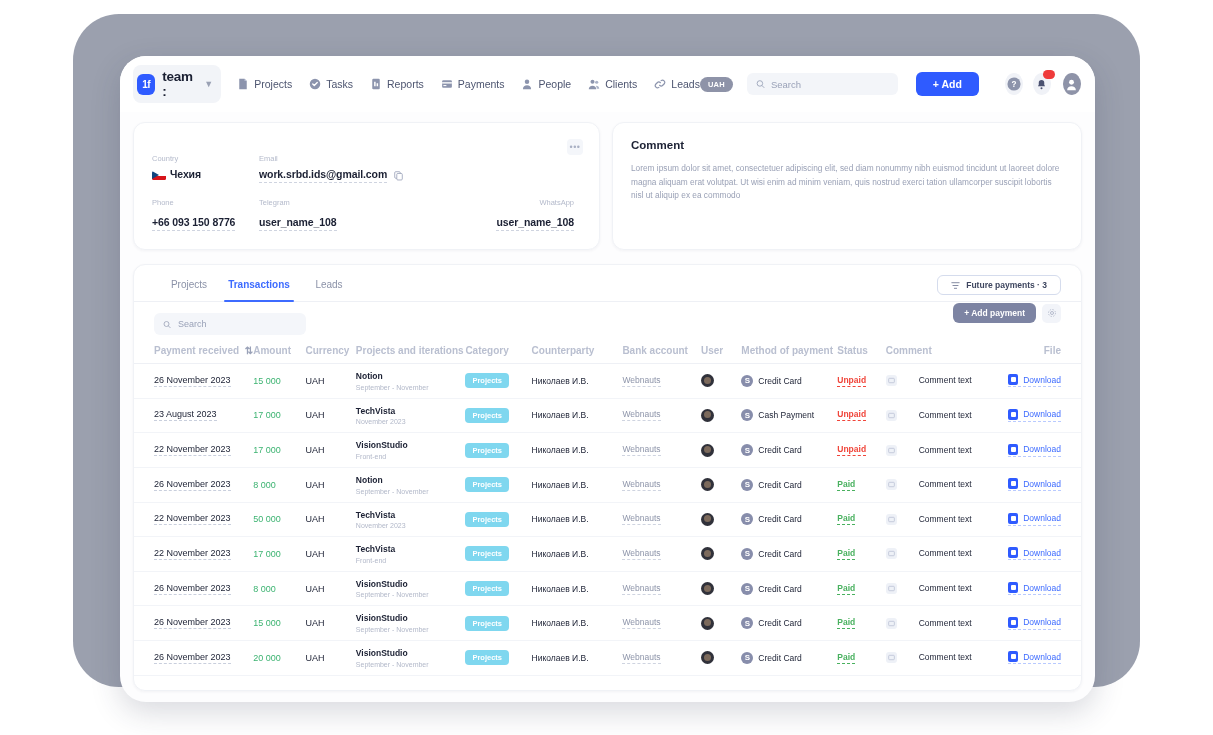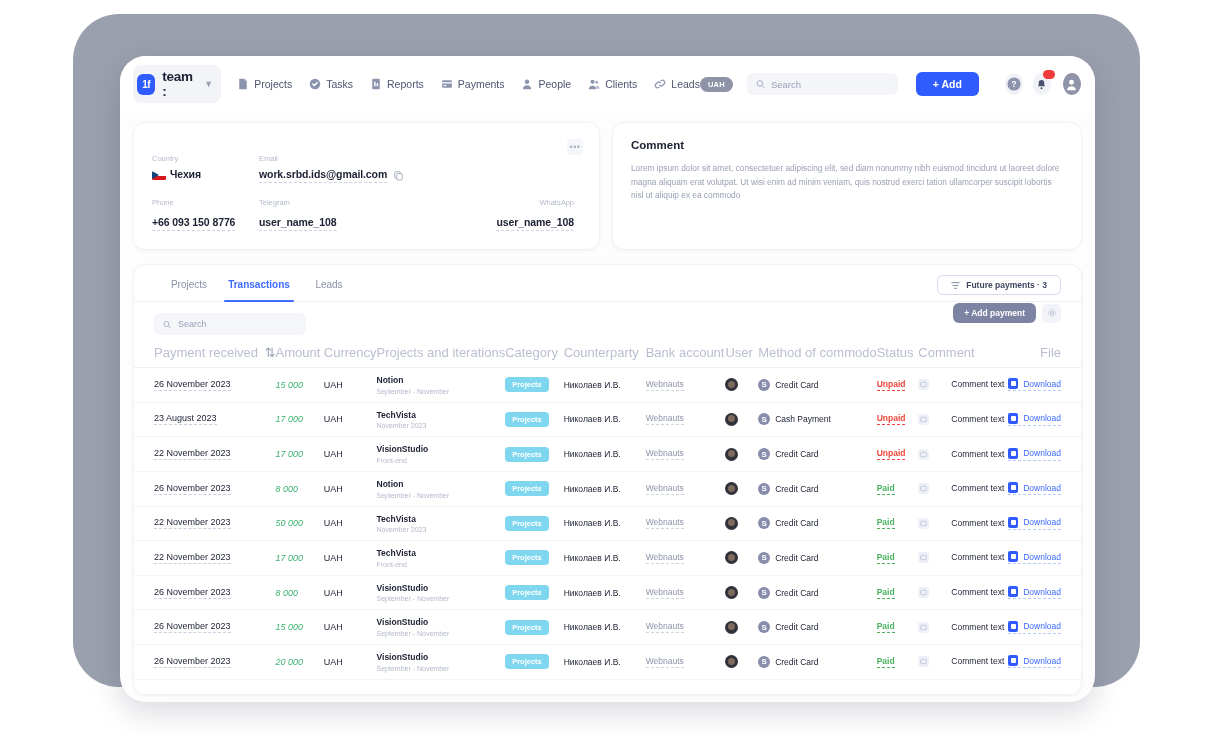--- a/index.html
+++ b/index.html
@@ -222,21 +222,21 @@
     font-family: "Liberation Sans", sans-serif;
   }
   .gear {
     width: 19px; height: 19px; border-radius: 5px; background: #f2f4f9;
     display: flex; align-items: center; justify-content: center;
     color: #a6adc1; cursor: pointer;
   }
 
   table { width: 100%; border-collapse: collapse; margin-top: 10px; }
   thead th {
-    font-size: 13px; font-weight: 400; color: #b9bfd0;
+    font-size: 10px; font-weight: 700; color: #b9bfd0;
     text-align: left; padding: 0 0 7px 0; white-space: nowrap;
   }
   thead tr { border-bottom: 1px solid #eef0f5; }
   tbody td {
     padding: 7px 0; vertical-align: middle; font-size: 9px; color: #1b2033;
   }
   tbody tr { border-bottom: 1px solid #f2f4f8; }
   tbody tr:last-child { border-bottom: 1px solid #f2f4f8; }
   .c1 { padding-left: 20px !important; width: 92px; }
   .c2 { width: 56px; }
@@ -249,21 +249,21 @@
   .c9 { width: 97px; }
   .c10 { width: 53px; }
   .c11 { width: 136px; }
   .c12 { padding-right: 20px !important; text-align: right; }
 
   .date {
     font-size: 9px; color: #1b2033;
     border-bottom: 1px dashed #c9cfdd; padding-bottom: 1px;
     display: inline-block;
   }
-  .amount { font-size: 9px; color: #3cb371; font-style: italic; }
+  .amount { font-size: 9px; color: #3cb371; }
   .cur { font-size: 9px; color: #1b2033; }
   .proj-name { font-size: 8.5px; font-weight: 700; color: #1b2033; line-height: 1.25; }
   .proj-sub { font-size: 7px; color: #b2b8c9; margin-top: 2px; }
   .chip {
     display: inline-block; background: #7fd7ef; color: #fff;
     font-size: 7.5px; font-weight: 700; border-radius: 4px;
     padding: 3px 7px;
   }
   .party { font-size: 8.5px; color: #1b2033; }
   .bank {
@@ -512,21 +512,21 @@
                 <span>Payment received</span>
                 <span style="margin-left:3px;color:#9aa2b8;">⇅</span>
               </th>
               <th class="c2">Amount</th>
               <th class="c3">Currency</th>
               <th class="c4">Projects and iterations</th>
               <th class="c5">Category</th>
               <th class="c6">Counterparty</th>
               <th class="c7">Bank account</th>
               <th class="c8">User</th>
-              <th class="c9">Method of commodo</th>
+              <th class="c9">Method of payment</th>
               <th class="c10">Status</th>
               <th class="c11">Comment</th>
               <th class="c12">File</th>
             </tr>
           </thead>
           <tbody id="tbody">
               <tr>
                 <td class="c1"><span class="date">26 November 2023</span></td>
                 <td class="c2"><span class="amount">15 000</span></td>
                 <td class="c3"><span class="cur">UAH</span></td>

